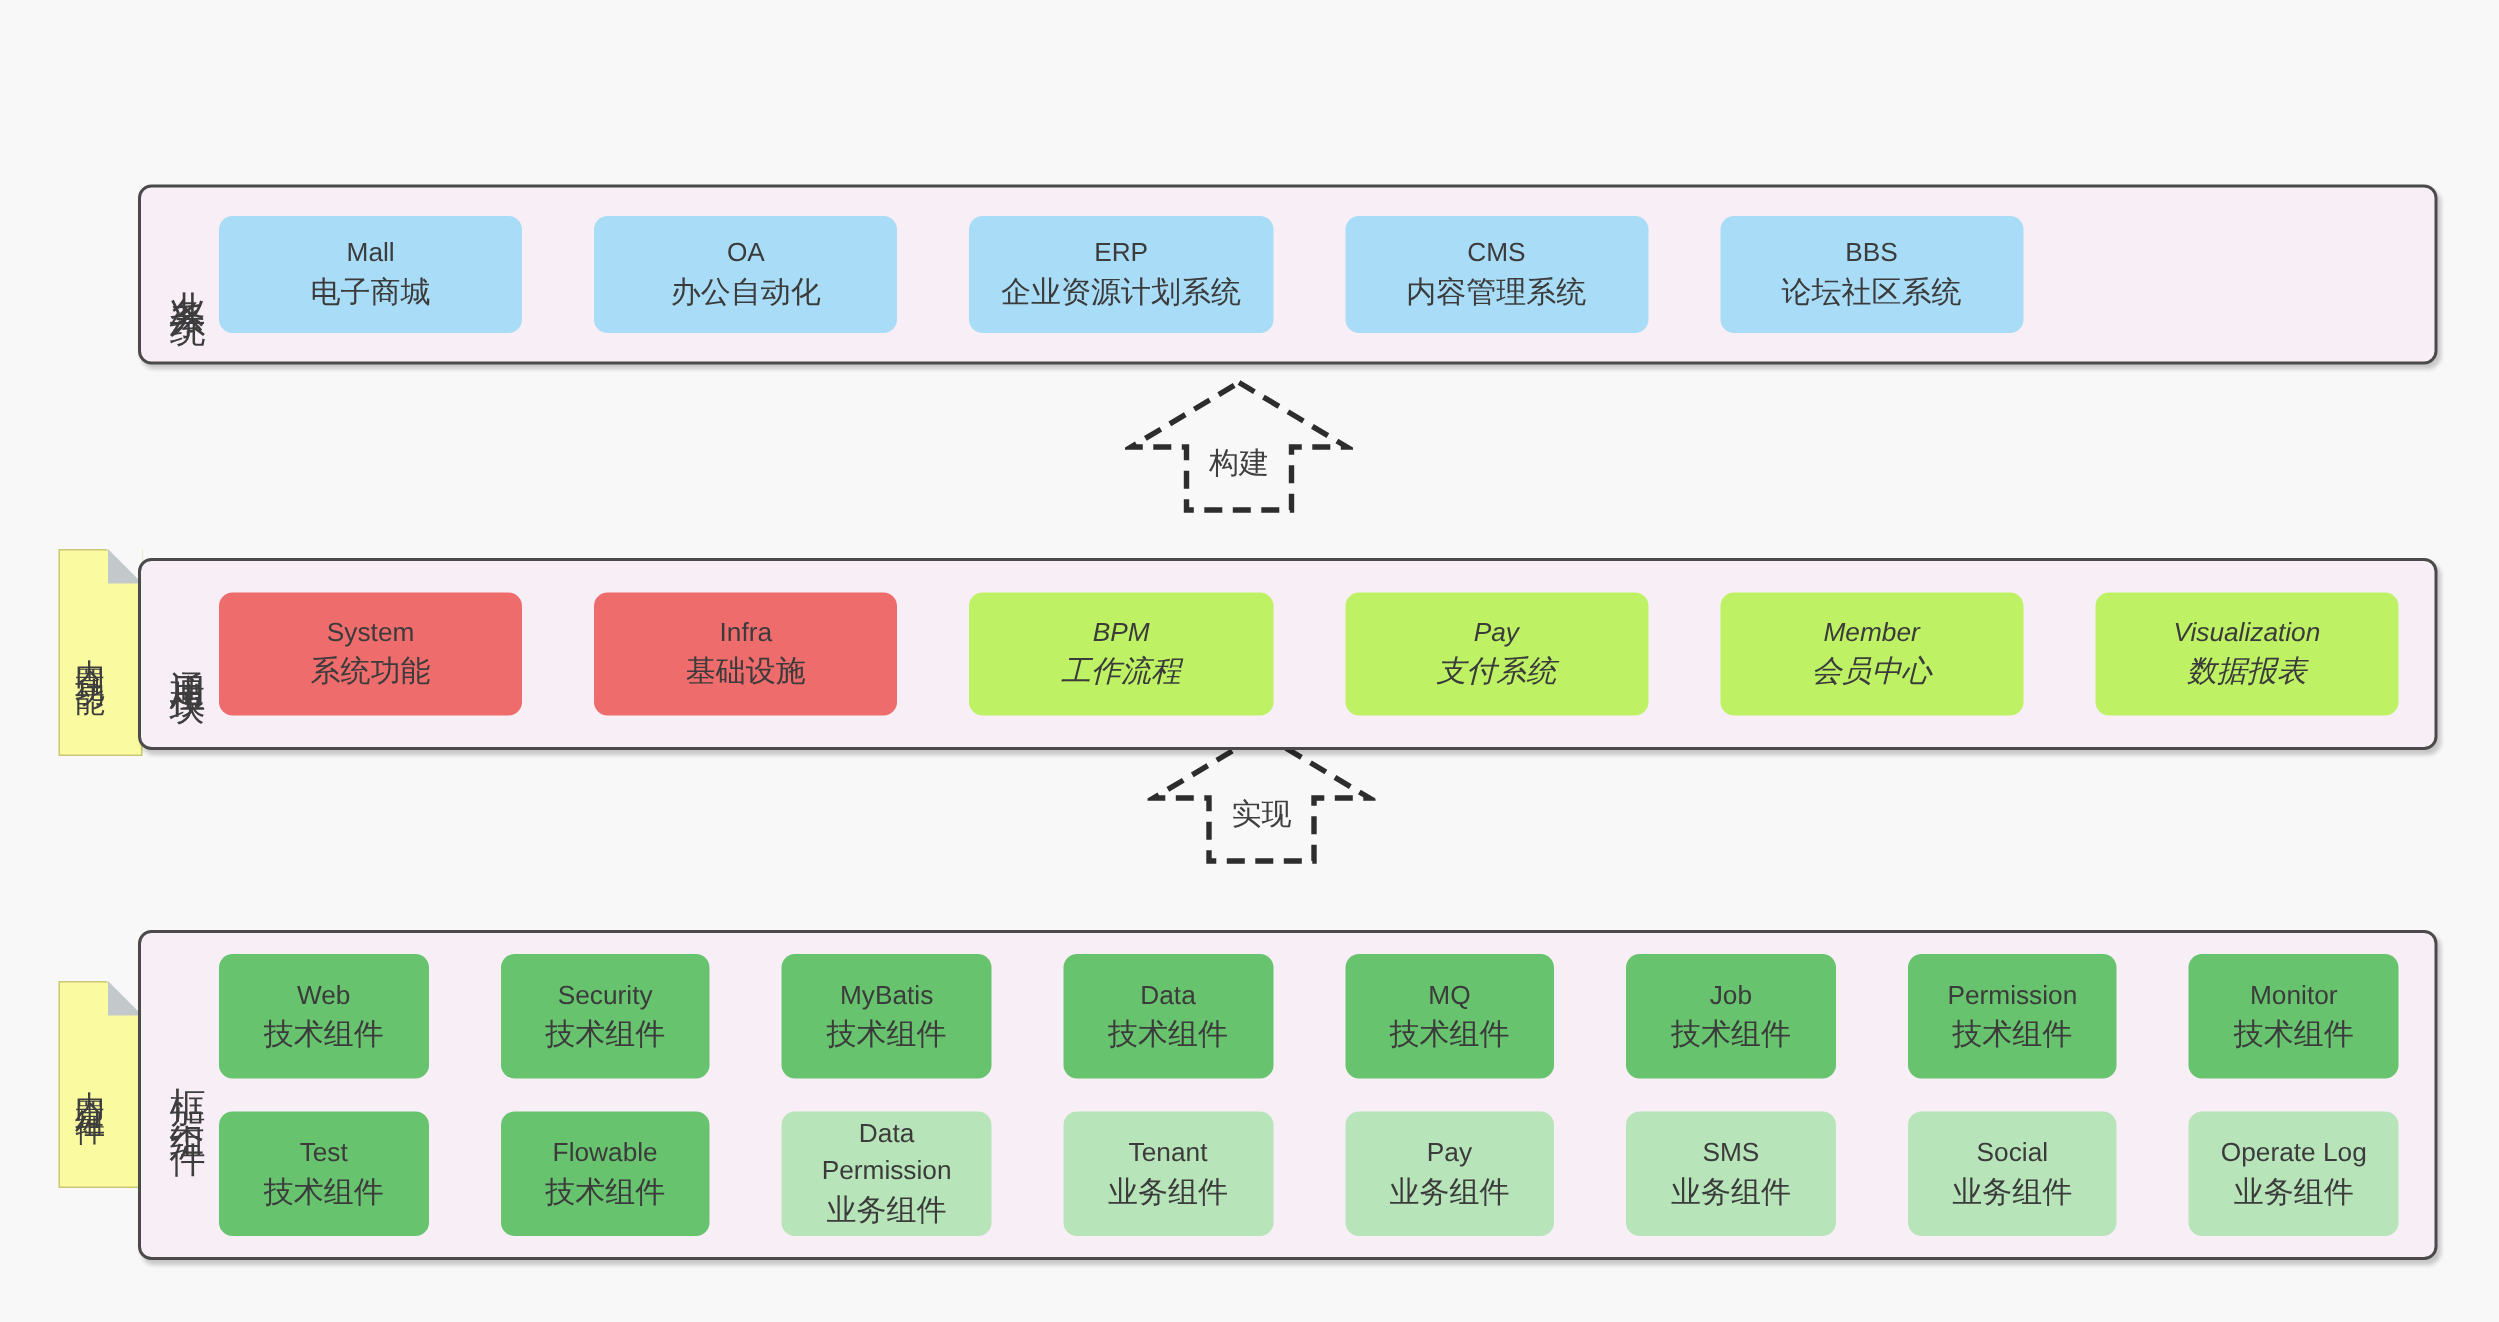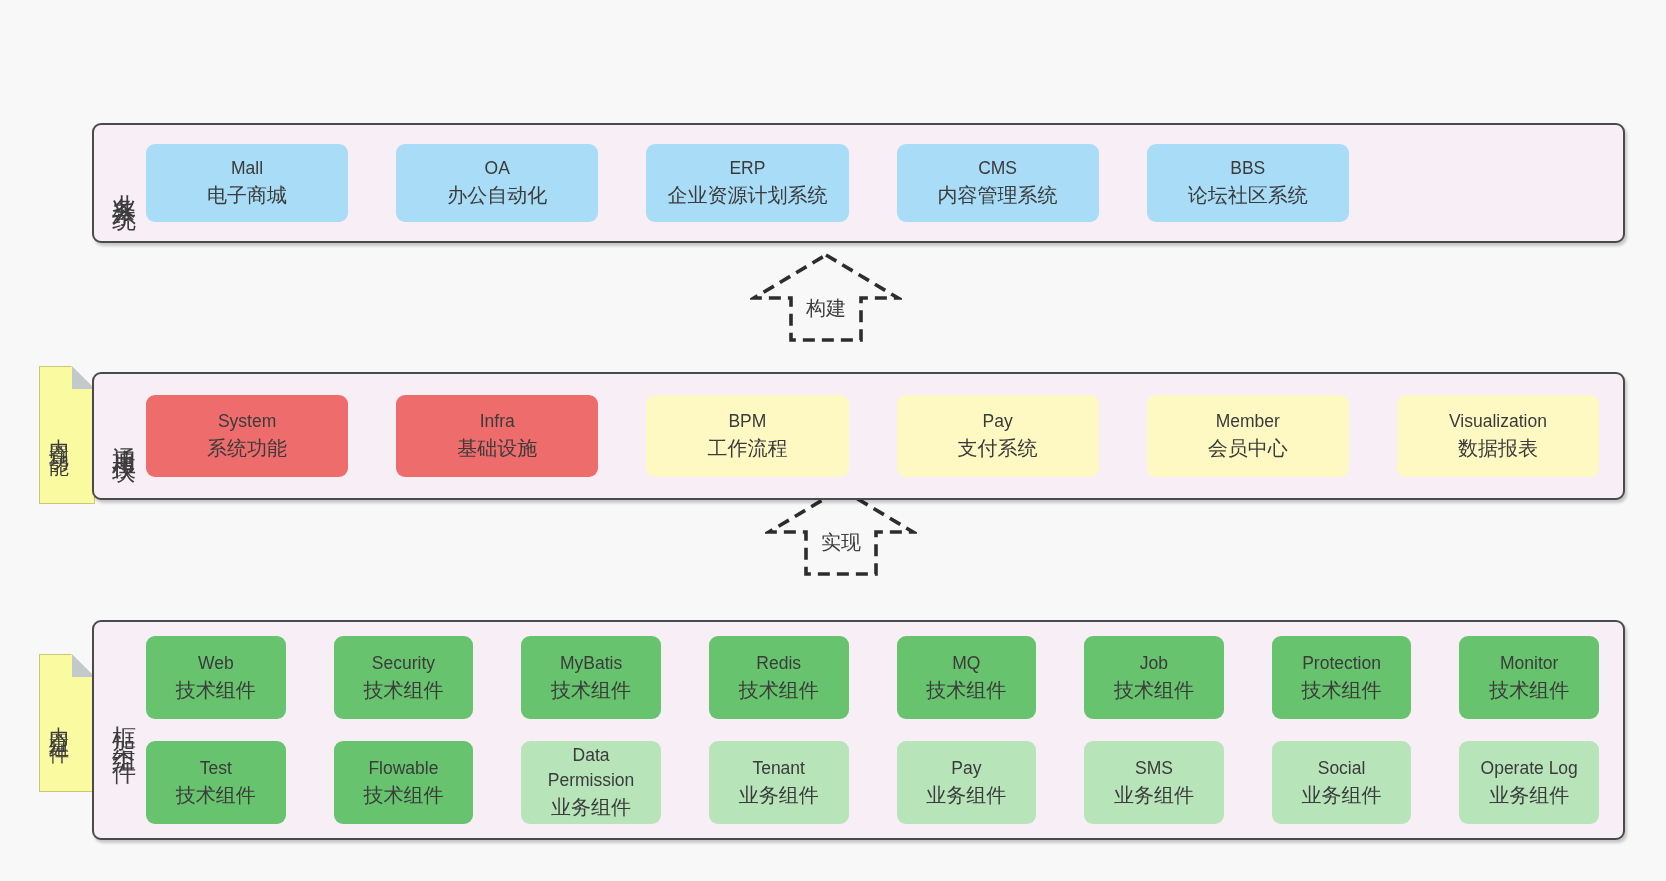--- a/index.html
+++ b/index.html
@@ -69,21 +69,21 @@
     padding: 4px 12px;
   }
   .panel-top .box { height: 78px; }
   .panel-mid .box { height: 82px; }
   .panel-bot .box { height: 83px; }
   .box-name { font-size: 17.5px; }
   .box-desc { font-size: 20px; }
 
   .v-blue   { background: #a9dcf6; }
   .v-red    { background: #ef6c6c; }
-  .v-pink   { background: #fef9c3; }
+  .v-pink   { background: #bef264; font-style: italic; }
   .v-gdark  { background: #67c36e; }
   .v-glight { background: #b7e4b9; }
 
   .sticky {
     position: absolute;
     left: 39px;
     width: 56px;
     height: 138px;
     background: #fafaa0;
     border: 1px solid #c9c878;
@@ -238,33 +238,33 @@
     </div>
     <div class="box v-gdark">
       <span class="box-name">Security</span>
       <span class="box-desc">技术组件</span>
     </div>
     <div class="box v-gdark">
       <span class="box-name">MyBatis</span>
       <span class="box-desc">技术组件</span>
     </div>
     <div class="box v-gdark">
-      <span class="box-name">Redis</span>
+      <span class="box-name">Data</span>
       <span class="box-desc">技术组件</span>
     </div>
     <div class="box v-gdark">
       <span class="box-name">MQ</span>
       <span class="box-desc">技术组件</span>
     </div>
     <div class="box v-gdark">
       <span class="box-name">Job</span>
       <span class="box-desc">技术组件</span>
     </div>
     <div class="box v-gdark">
-      <span class="box-name">Protection</span>
+      <span class="box-name">Permission</span>
       <span class="box-desc">技术组件</span>
     </div>
     <div class="box v-gdark">
       <span class="box-name">Monitor</span>
       <span class="box-desc">技术组件</span>
     </div>
 
     <div class="box v-gdark">
       <span class="box-name">Test</span>
       <span class="box-desc">技术组件</span>

